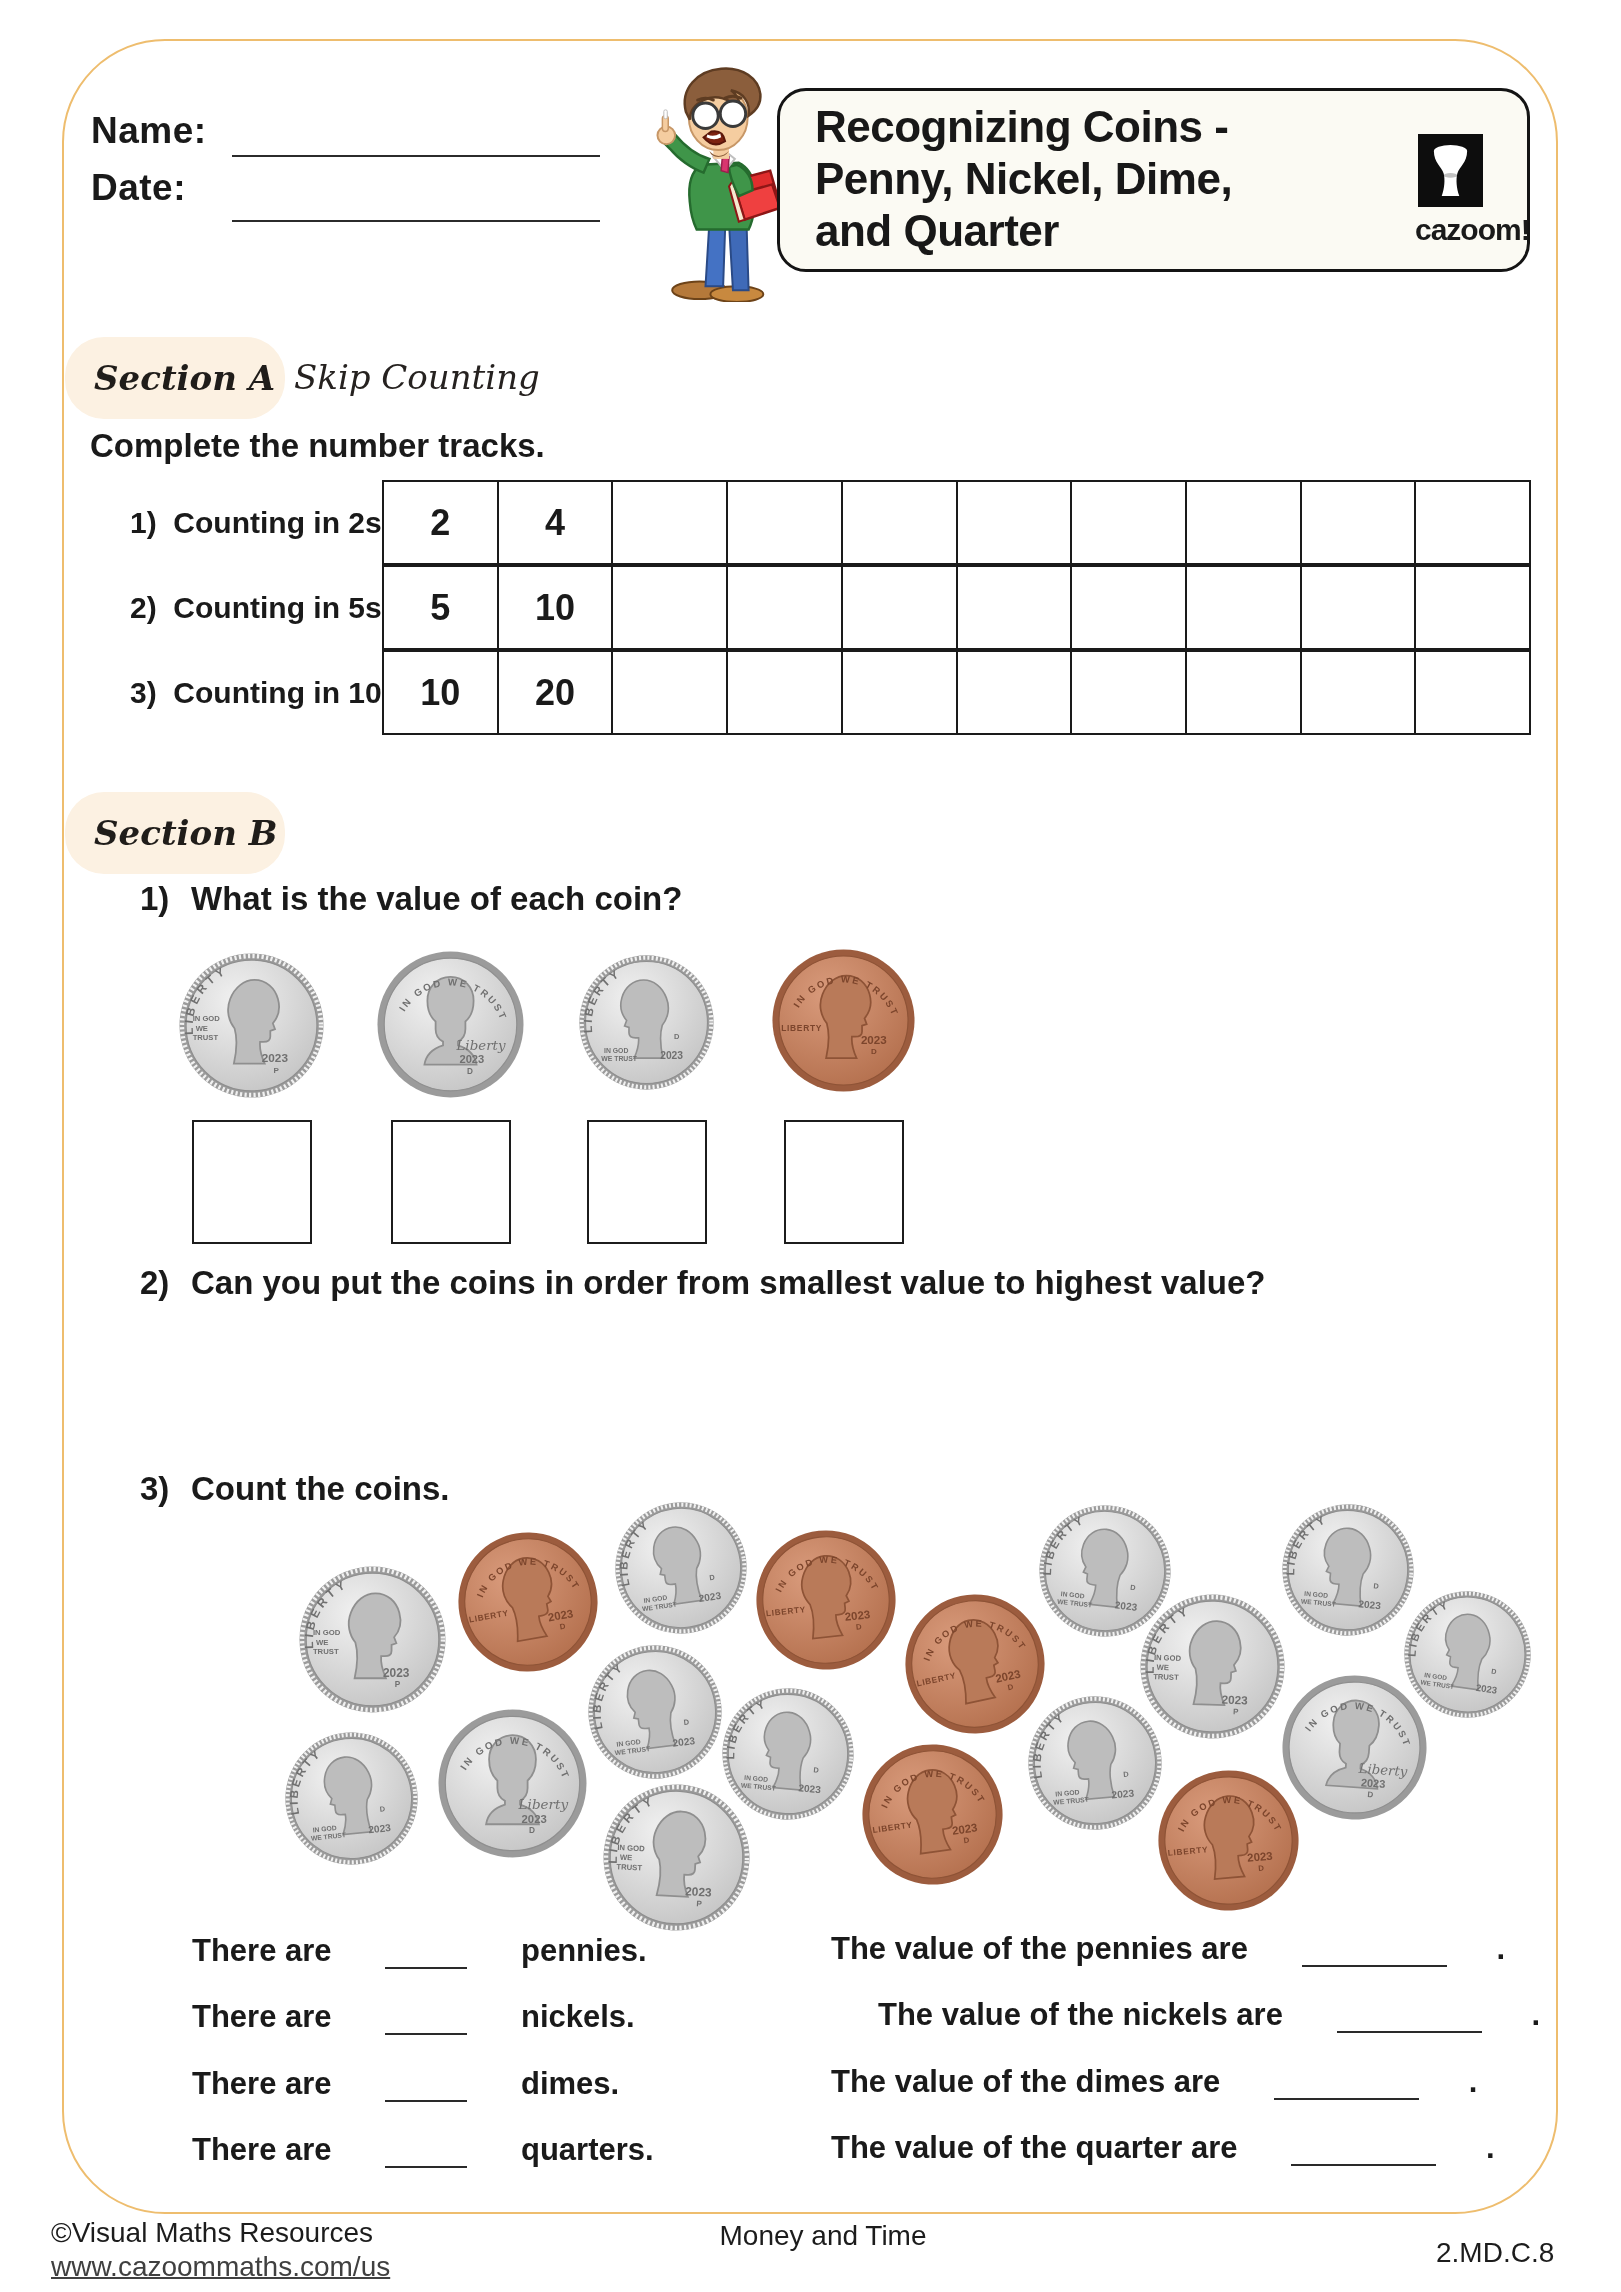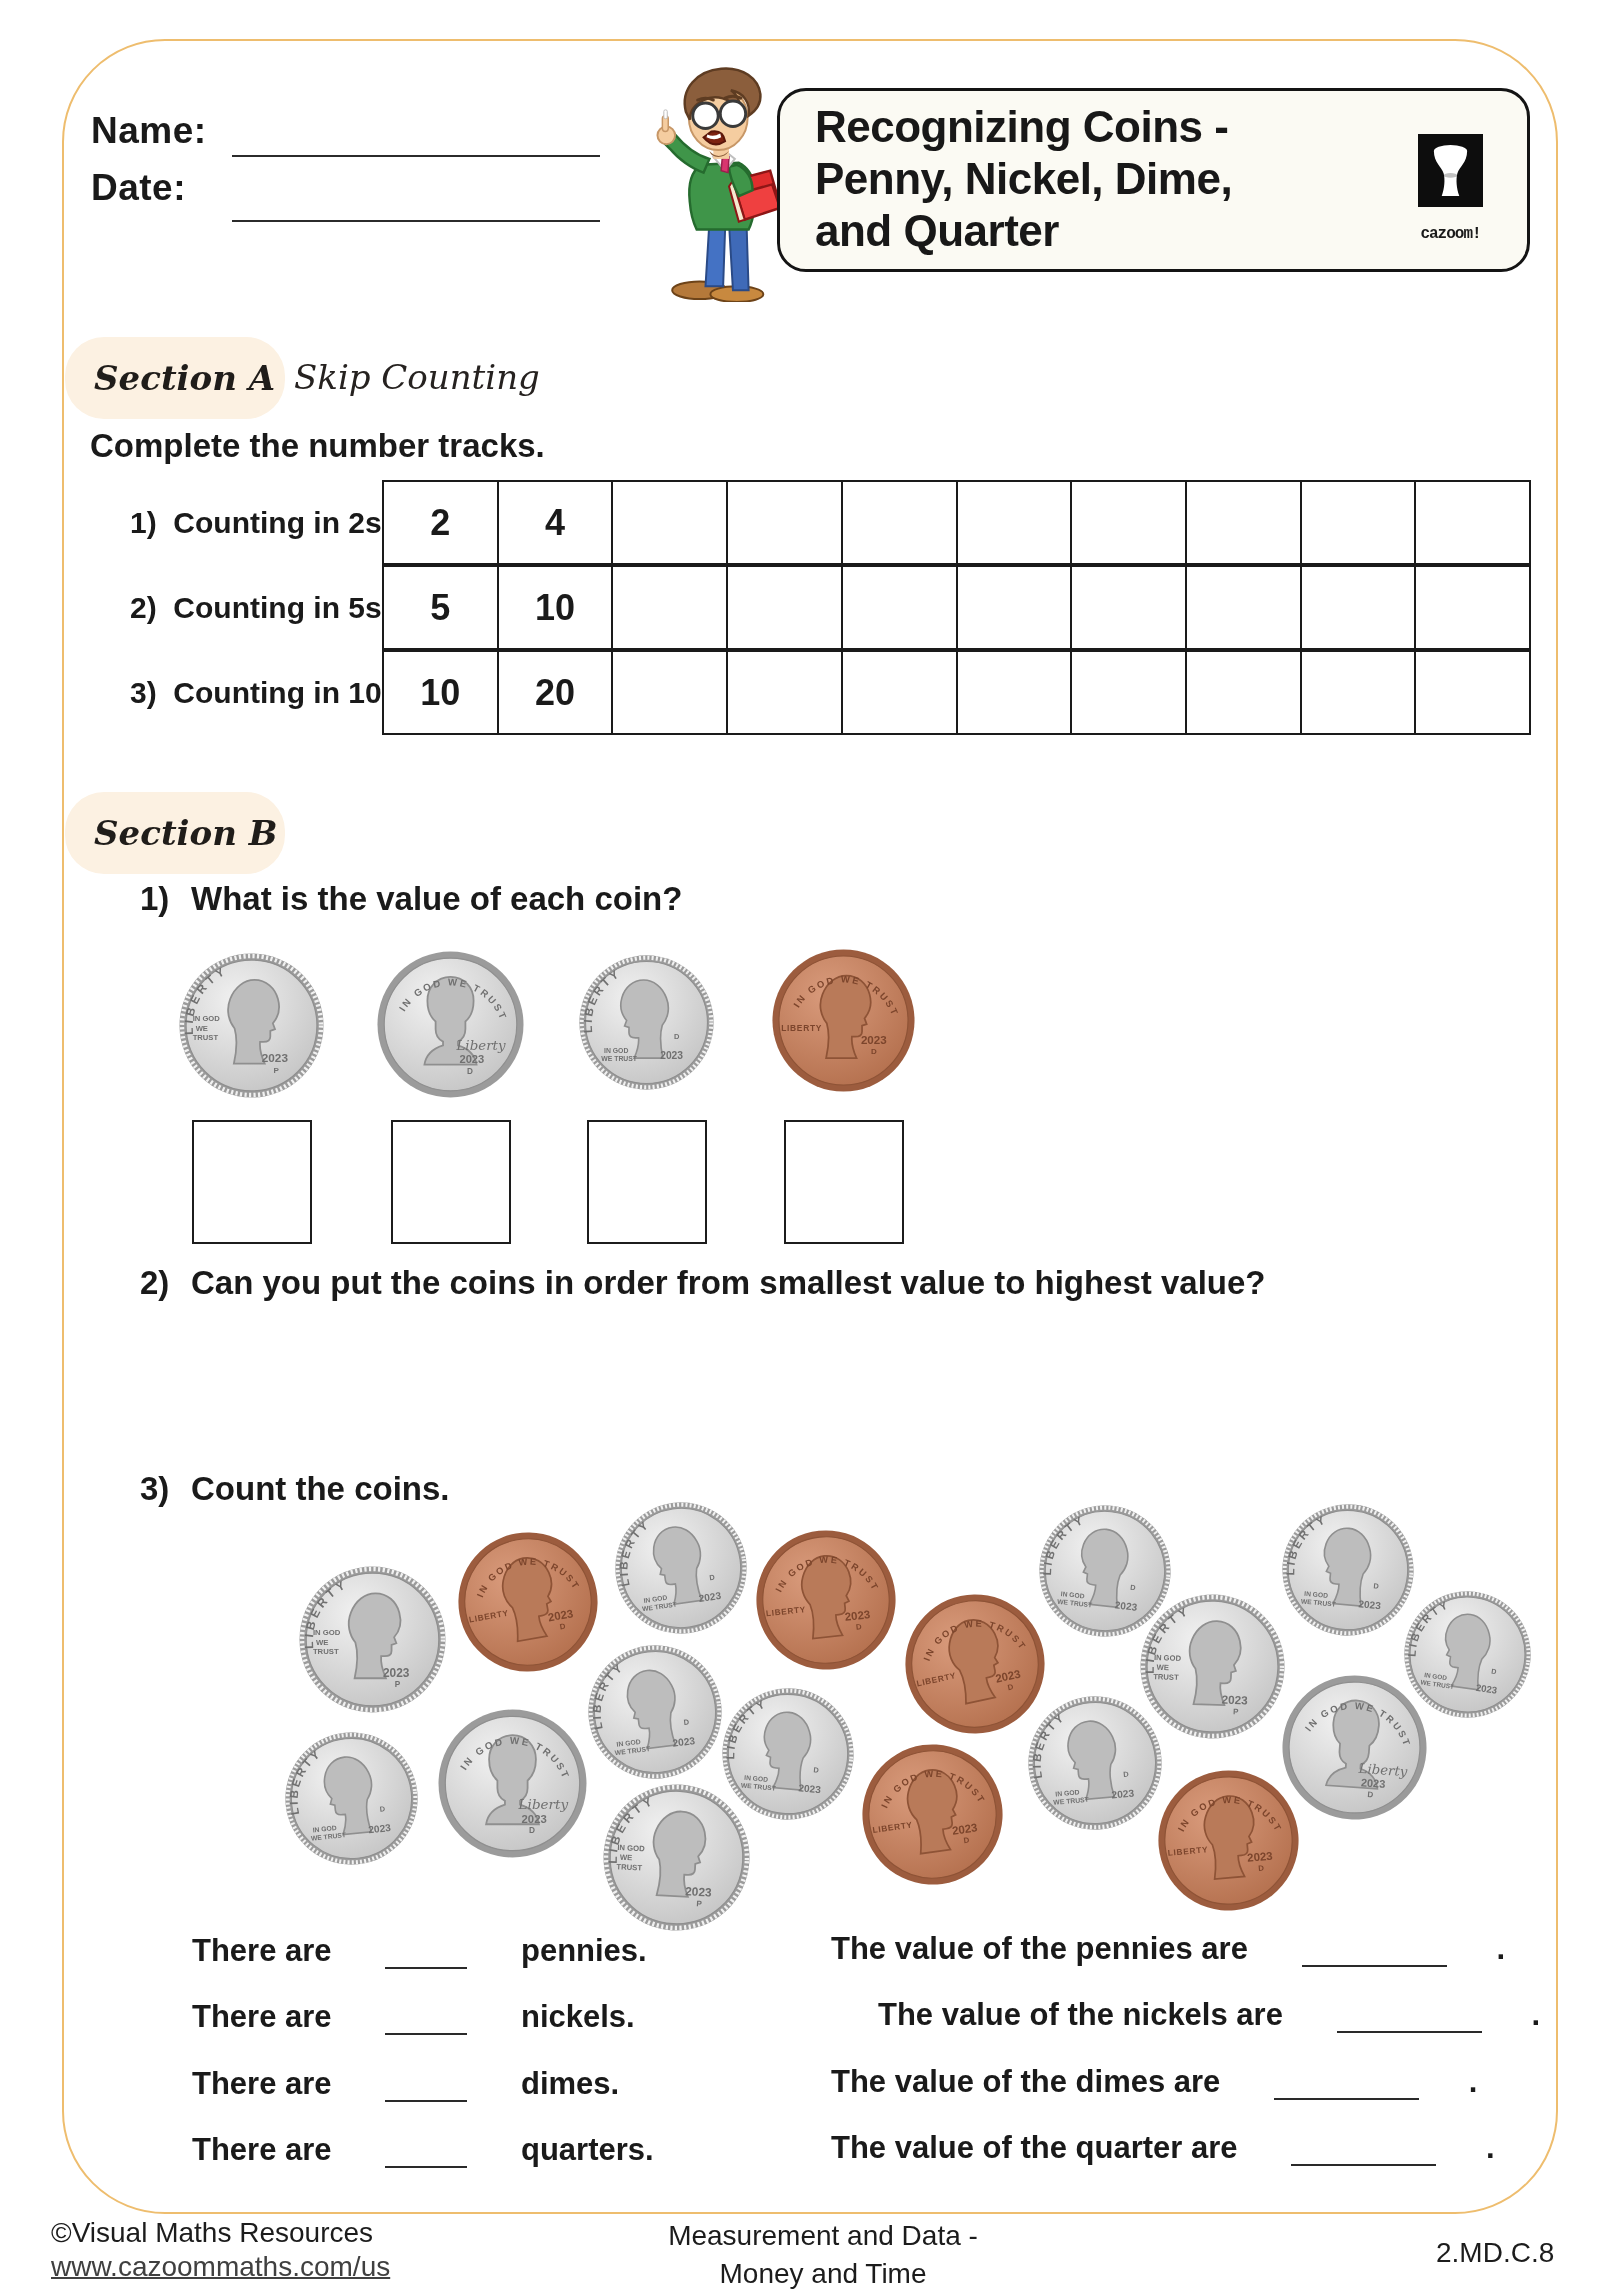--- a/index.html
+++ b/index.html
@@ -10,21 +10,21 @@
   
   .hdr-label{position:absolute;font-size:37px;font-weight:bold;letter-spacing:0.5px;}
   .hdr-line{position:absolute;height:0;border-bottom:2.9px solid #2b2b2b;width:368px;left:232px;}
   
   .title-box{position:absolute;left:777px;top:88px;width:753px;height:184px;background:#fbfaf3;
              border:3.4px solid #141414;border-radius:29px;box-sizing:border-box;}
   .title-text{position:absolute;left:35px;top:9.8px;font-size:44px;font-weight:bold;line-height:1.18;
               letter-spacing:-0.5px;color:#181818;}
   .logo{position:absolute;right:41px;top:43px;width:71px;text-align:center;}
   .logo-sq{width:65px;height:73px;background:#0d0d0d;margin:0 auto;display:flex;align-items:center;justify-content:center;}
-  .logo-txt{font-family:Liberation Mono, monospace;font-weight:bold;font-size:16px;margin-top:18px;letter-spacing:-1px;}
+  .logo-txt{font-family:Liberation Sans, sans-serif;font-weight:bold;font-size:30px;margin-top:6px;letter-spacing:-1px;}
   
   .pill{position:absolute;left:65px;width:220px;height:82px;background:#fcf1e2;border-radius:39px;
         display:flex;align-items:center;padding-left:29px;box-sizing:border-box;}
   .pill-txt{font-family:"DejaVu Serif", serif;font-style:italic;font-weight:bold;font-size:34px;color:#201d1a;}
   .subhead{position:absolute;font-family:"DejaVu Serif", serif;font-style:italic;font-size:34px;color:#262220;}
   .instr{position:absolute;font-size:33px;font-weight:bold;}
   
   .tracks{position:absolute;left:130px;top:480px;}
   .track-row{display:flex;align-items:stretch;height:85px;}
   .track-label{width:252px;display:flex;align-items:center;font-size:30px;font-weight:bold;white-space:pre;}
@@ -684,18 +684,17 @@
   <div id="value-rows">
       <div class="fillrow" style="left: 831px; top: 1931px;"><span>The value of the pennies are</span><span class="blank value"></span><span>.</span></div>
       <div class="fillrow" style="left: 831px; top: 1997px; margin-left: 47px;"><span>The value of the nickels are</span><span class="blank value"></span><span>.</span></div>
       <div class="fillrow" style="left: 831px; top: 2064px;"><span>The value of the dimes are</span><span class="blank value"></span><span>.</span></div>
       <div class="fillrow" style="left: 831px; top: 2130px;"><span>The value of the quarter are</span><span class="blank value"></span><span>.</span></div>
     </div>
 
   <div class="foot" style="left:51px;top:2217px;">©Visual Maths Resources</div>
   <div class="foot link" style="left:51px;top:2251px;">www.cazoommaths.com/us</div>
   <div class="foot foot-center" style="top:2217px;">
-    <div>Measurement and Data -</div>
     <div>Money and Time</div>
   </div>
   <div class="foot" style="left:1436px;top:2237px;">2.MD.C.8</div>
 </div>
 
 
 </body></html>

